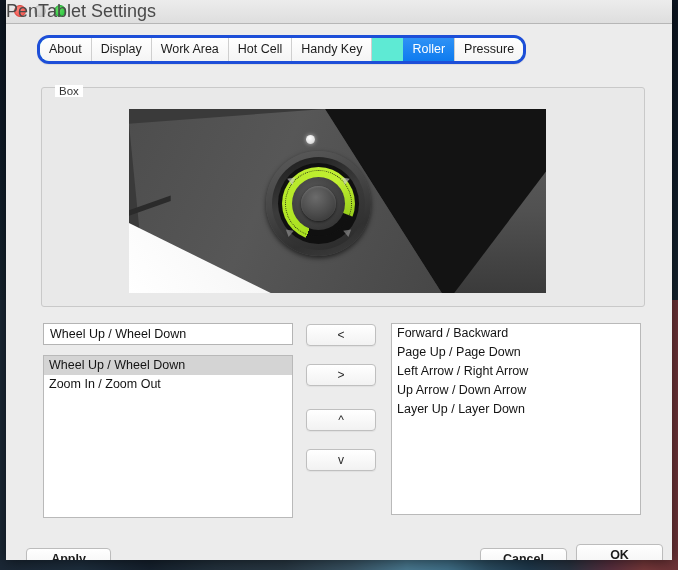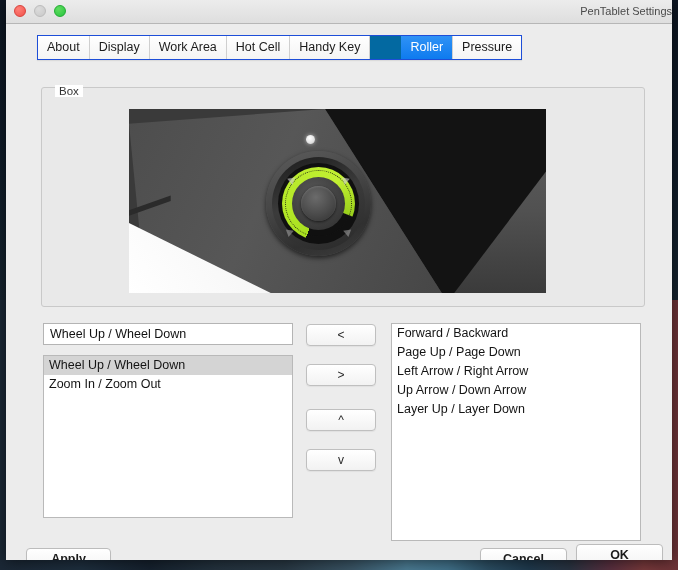--- a/index.html
+++ b/index.html
@@ -63,42 +63,42 @@
     border-radius: 50%;
     box-sizing: border-box;
   }
   .light.close  { background: radial-gradient(circle at 35% 30%, #ff8078, #f05149); border: 1px solid #d8423c; }
   .light.min    { background: radial-gradient(circle at 35% 30%, #dcdcdc, #c8c8c8); border: 1px solid #bcbcbc; }
   .light.zoom   { background: radial-gradient(circle at 35% 30%, #5fdd5f, #28c33f); border: 1px solid #22ac33; }
   #window-title {
     position: absolute;
     left: 0; right: 0; top: 0;
     line-height: 23px;
-    text-align: right;
-    font-size: 11px;
+    text-align: left;
+    font-size: 18px;
     color: #4a4a4a;
   }
 
   
   #content {
     position: relative;
     width: 666px;
     height: 537px;
     background: #ececec;
   }
 
   
   #tabbar {
     position: absolute;
     left: 31px;
     top: 11px;
     display: flex;
-    background: #0369a1;
-    border: 1px solid #1d4ed8;
-    border-radius: 0;
+    background: #5eead4;
+    border: 3px solid #1d4ed8;
+    border-radius: 12px;
     overflow: hidden;
     height: 23px;
     box-shadow: 0 1px 1px rgba(0,0,0,.07);
   }
   .tab {
     font-size: 12.5px;
     color: #1c1c1c;
     line-height: 23px;
     padding: 0 9px;
     border-right: 1px solid #cfcfcf;
@@ -252,21 +252,21 @@
 
   
   .listbox {
     position: absolute;
     box-sizing: border-box;
     background: #ffffff;
     border: 1px solid #b9b9b9;
     overflow: hidden;
   }
   #left-list  { left: 37px;  top: 331px; width: 250px; height: 163px; }
-  #right-list { left: 385px; top: 299px; width: 250px; height: 218px; }
+  #right-list { left: 385px; top: 299px; width: 250px; height: 192px; }
   .list-item {
     font-size: 12.5px;
     color: #141414;
     line-height: 19px;
     height: 19px;
     padding: 0 5px;
     white-space: nowrap;
     cursor: default;
   }
   .list-item.selected { background: #d4d4d4; }

